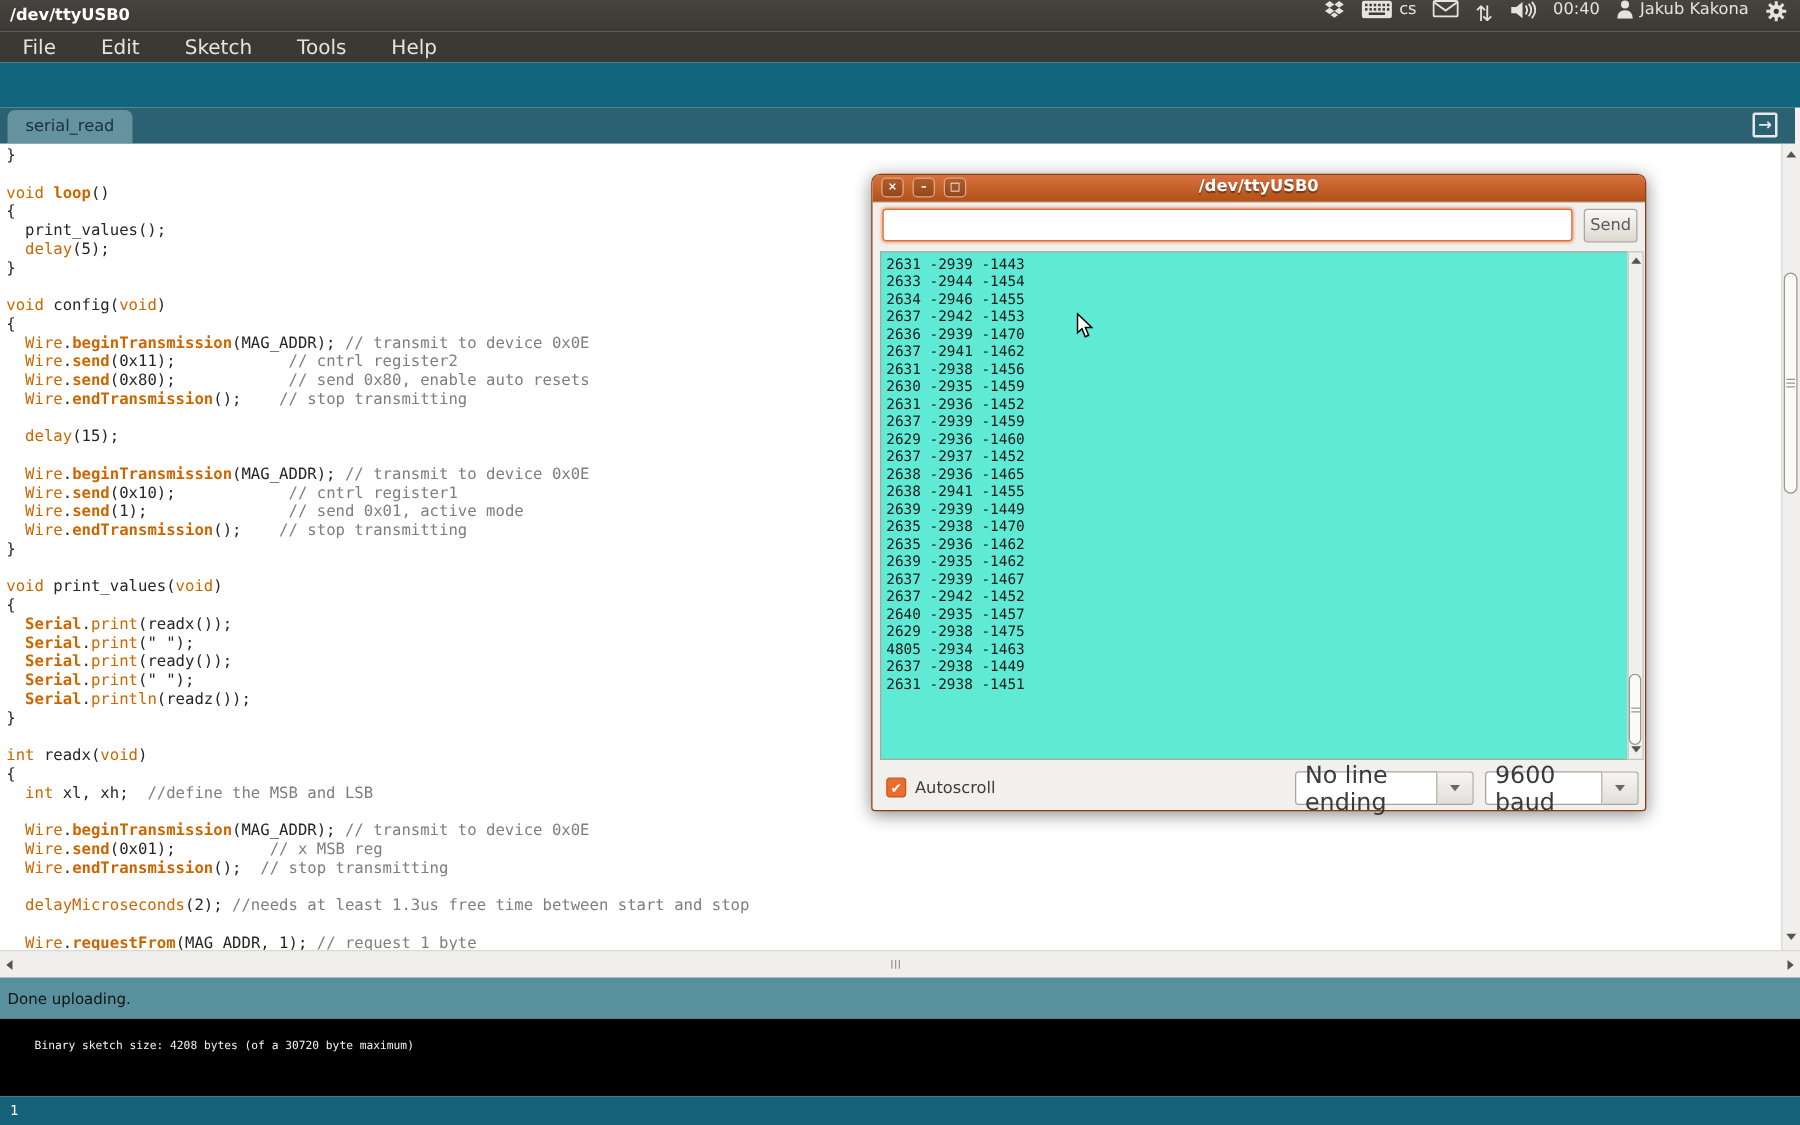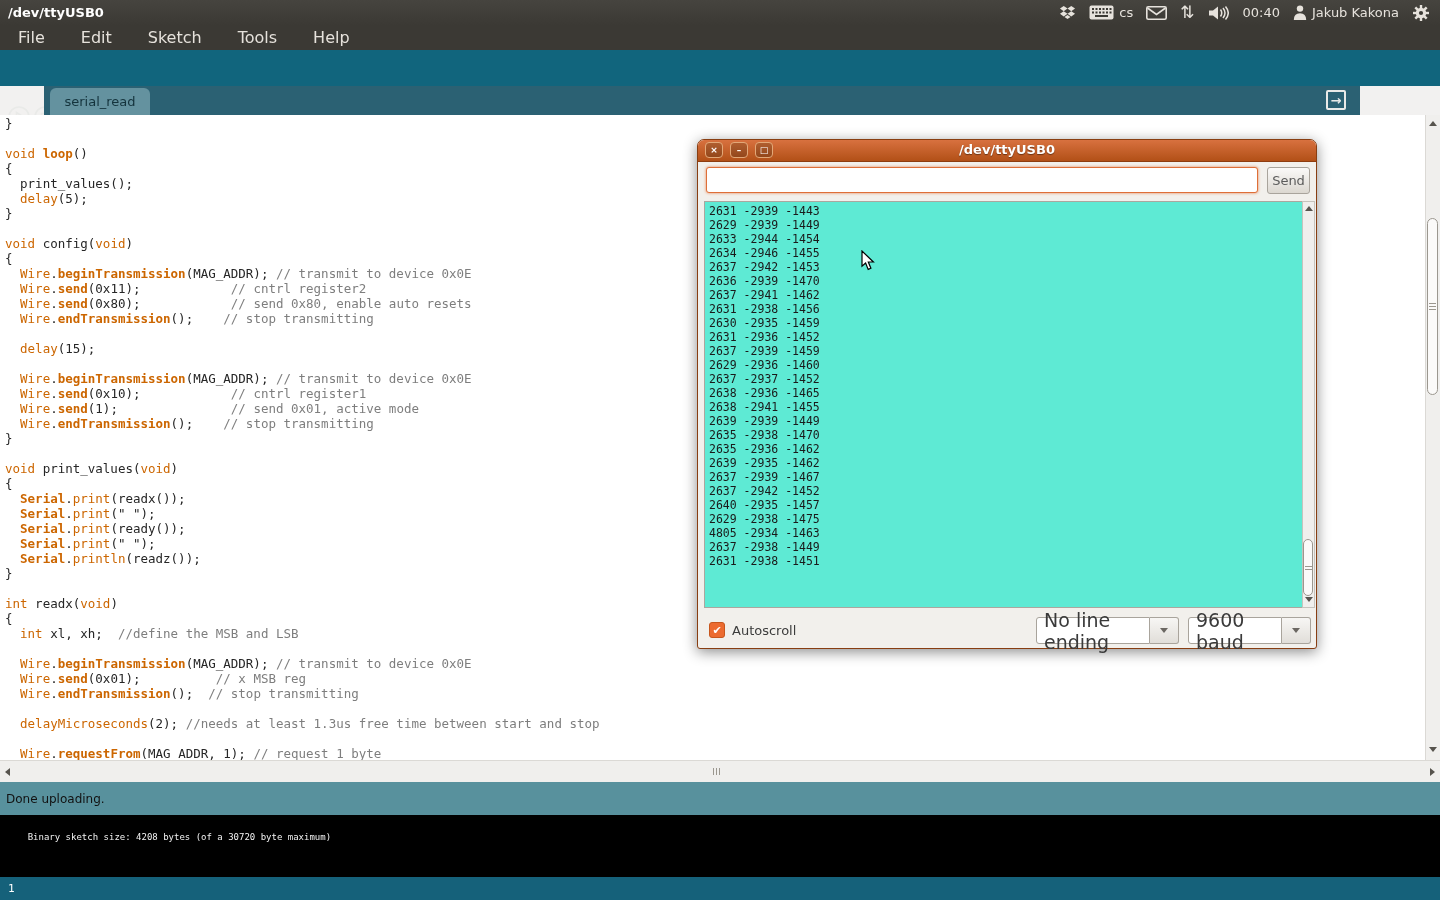--- a/index.html
+++ b/index.html
@@ -10,41 +10,40 @@
     background:#F2F1F0;
   }
   
   .top-bar {
     position:absolute; left:0; top:0; width:1440px; height:25px;
     background:linear-gradient(#46443F, var(--panel-bg, #3B3934));
     display:flex; align-items:center; color:var(--panel-text,#E6E2DC);
   }
   .win-title { font-weight:bold; font-size:13px; color:#FFFFFF; padding-left:8px; }
   .tray { position:absolute; right:0; top:0; height:25px; display:flex; align-items:center; gap:13px; padding-right:10px; font-size:13px; }
-  .tray-item { display:flex; align-items:center; gap:5px; height:25px; }
+  .tray-item { display:flex; gap:5px; height:25px; }
   .tray svg { display:block; }
   .glyph-icon { font-size:15px; line-height:25px; }
   
   .menu-bar {
     position:absolute; left:0; top:25px; width:1440px; height:25px;
     background:var(--panel-bg,#3B3934); display:flex; align-items:center;
   }
   .menu-item { color:var(--panel-text,#E6E2DC); font-size:16px; padding:0 18px; height:25px; line-height:25px; }
   
   .toolbar {
     position:absolute; left:0; top:50px; width:1440px; height:36px;
     background:var(--toolbar-teal,#11657D);
   }
   .tbtn { position:absolute; top:54px; width:26px; height:26px; }
   .tbtn svg { stroke:#E9EAE8; fill:none; stroke-width:1.6; }
   
   .tab-bar {
-    position:absolute; left:0; top:86px; width:1316px; height:29px;
+    position:absolute; left:0; top:86px; width:1436px; height:29px;
     background:var(--tabbar-teal,#2B6173);
-    margin-left:44px;
   }
   .tab {
     position:absolute; left:6px; top:2px; width:100px; height:27px;
     background:var(--tab-active,#64929F); border-radius:6px 6px 0 0;
     color:#14333C; font-size:13px; display:flex; align-items:center; justify-content:center;
   }
   .tab-menu-btn {
     position:absolute; right:14px; top:4px; width:20px; height:20px;
     border:2px solid #E9EAE8; border-radius:2px; color:#E9EAE8;
     display:flex; align-items:center; justify-content:center; font-size:13px; font-weight:bold;
@@ -402,21 +401,20 @@
 
     <div class="input-row">
       <input class="serial-input" type="text" value="" style="">
       <div class="send-btn">
         <span>Send</span>
       </div>
     </div>
 
     <div class="serial-output">
         <div class="serial-line">2631 -2939 -1443</div>
-        <div class="serial-line">2629 -2939 -1449</div>
         <div class="serial-line">2633 -2944 -1454</div>
         <div class="serial-line">2634 -2946 -1455</div>
         <div class="serial-line">2637 -2942 -1453</div>
         <div class="serial-line">2636 -2939 -1470</div>
         <div class="serial-line">2637 -2941 -1462</div>
         <div class="serial-line">2631 -2938 -1456</div>
         <div class="serial-line">2630 -2935 -1459</div>
         <div class="serial-line">2631 -2936 -1452</div>
         <div class="serial-line">2637 -2939 -1459</div>
         <div class="serial-line">2629 -2936 -1460</div>

